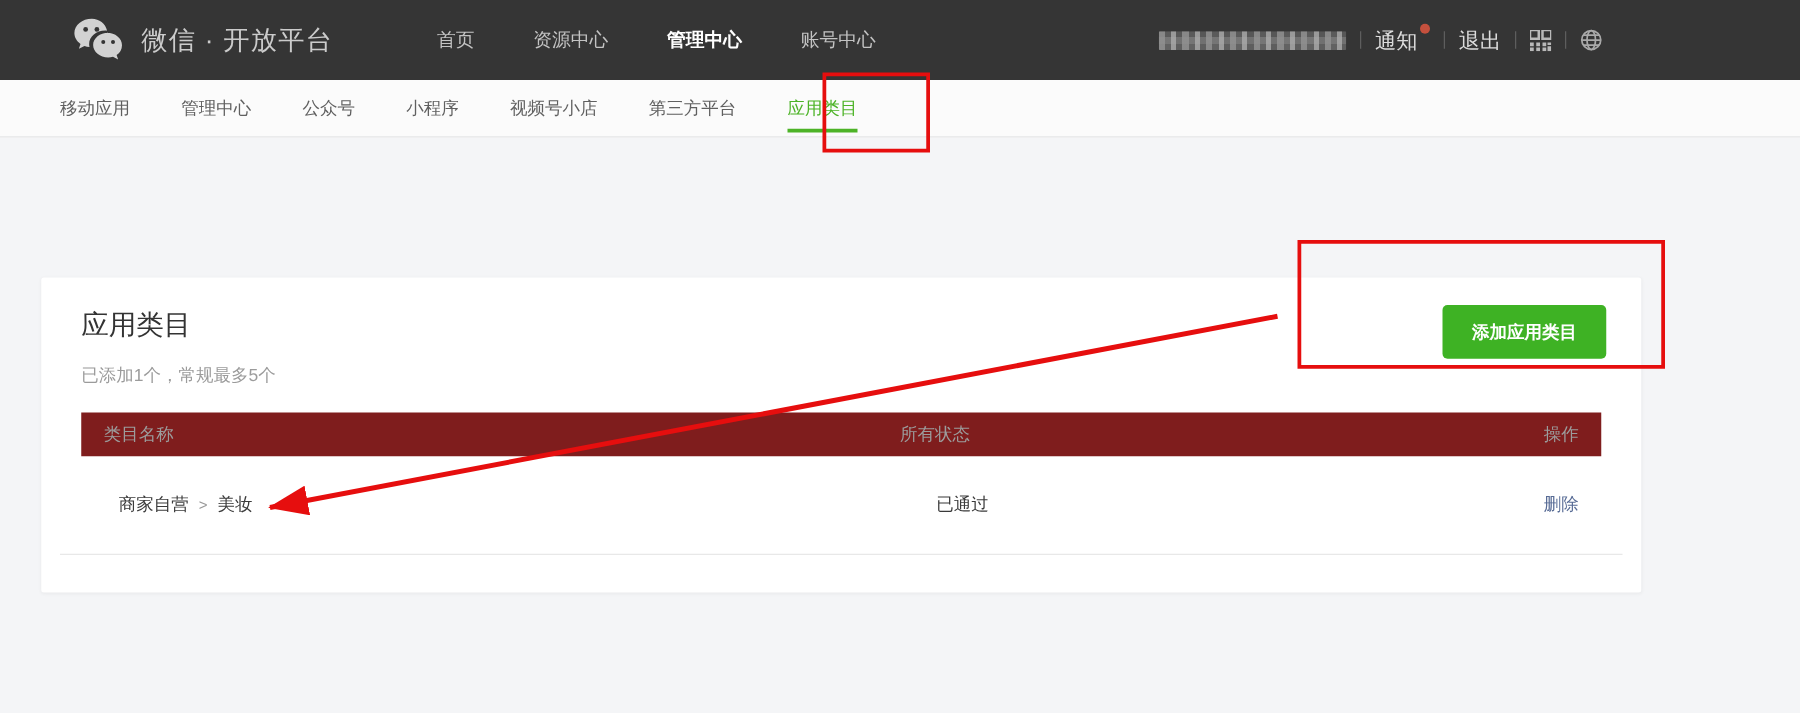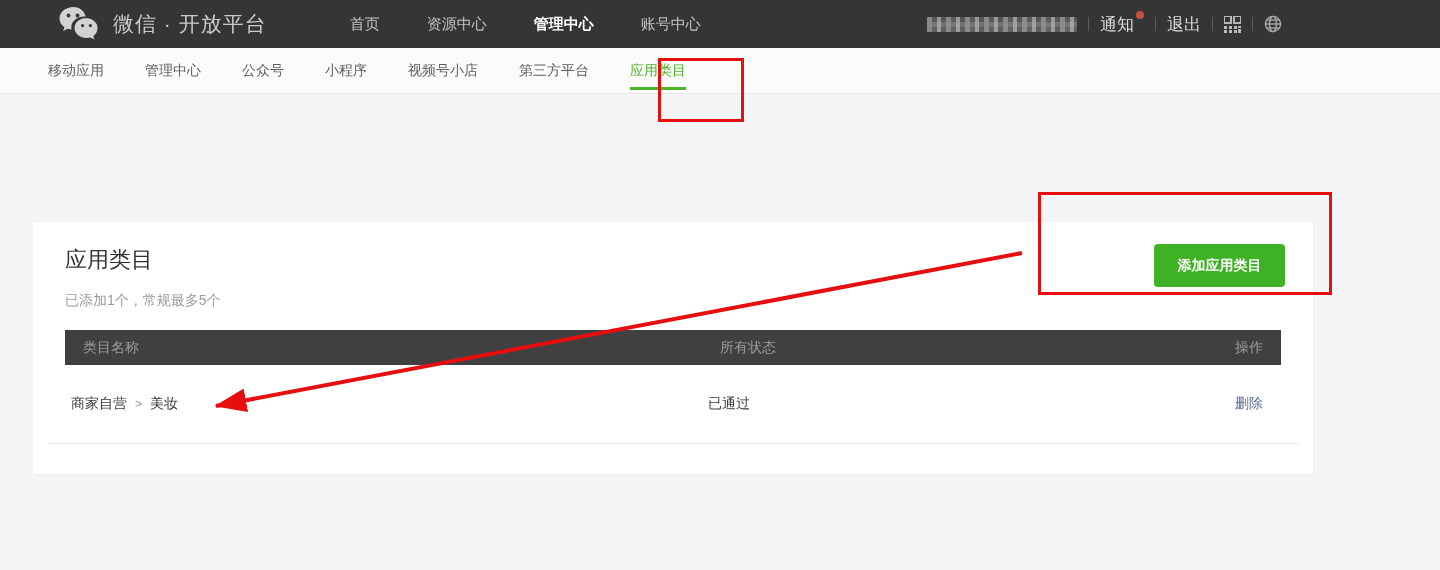--- a/index.html
+++ b/index.html
@@ -8,21 +8,21 @@
     font-family: "Liberation Sans", "DejaVu Sans", sans-serif;
     background: #f4f5f7;
     position: relative;
     overflow: hidden;
     width: 1440px; height: 570px;
   }
   a { text-decoration: none; cursor: pointer; }
 
   
   .top-header {
-    height: 48px; background: #353535;
+    height: 64px; background: #353535;
     display: flex; 
     padding: 0 158px 0 58px;
     position: relative; z-index: 1;
   }
   .brand { display: flex; align-items: center; flex: none; }
   .brand-title {
     color: #cbcbcb; font-size: 21px; margin-left: 13px; letter-spacing: 1px;
     white-space: nowrap;
   }
   .primary-nav { display: flex; align-items: center; gap: 47px; margin-left: 83px; }
@@ -68,28 +68,28 @@
   .card-title { position: absolute; left: 32px; top: 23px; font-size: 22px; font-weight: 400; color: #333333; }
   .card-subtitle { position: absolute; left: 32px; top: 42px; font-size: 14px; color: #9b9b9b; margin-top: 28px; }
   .add-btn {
     position: absolute; right: 28px; top: 22px; width: 131px; height: 43px;
     background: #3eb224; border: none; border-radius: 4px;
     color: #ffffff; font-size: 14px; font-weight: bold; cursor: pointer;
     font-family: inherit;
   }
   .thead {
     position: absolute; left: 32px; right: 32px; top: 108px; height: 35px;
-    background: #404040; display: grid; grid-template-columns: 637px 1fr auto;
+    background: #7f1d1d; display: grid; grid-template-columns: 637px 1fr auto;
     align-items: center; padding: 0 18px; font-size: 14px; color: #9c9c9c;
   }
   .thead .col-right { text-align: right; }
   .trow {
-    position: absolute; left: 20px; right: 32px; top: 143px; height: 78px;
+    position: absolute; left: 44px; right: 32px; top: 143px; height: 78px;
     display: grid; grid-template-columns: 637px 1fr auto;
-    align-items: center; padding: 0 18px; font-size: 14px; color: #3a3a3a;
+    align-items: center; padding: 0 18px; font-size: 14px; color: #3a3a3a; gap: 17px;
   }
   .cat-sep { color: #999999; font-size: 12px; margin: 0 8px; }
   .delete-link { color: #576b95; font-size: 14px; text-align: right; }
   .row-divider { position: absolute; left: 15px; right: 15px; top: 221px; height: 1px; background: #e8e8e8; }
 
   
   .anno-box { position: absolute; border: 3px solid #e60e0e; z-index: 5; pointer-events: none; }
   .anno-box-tab { left: 658px; top: 58px; width: 86px; height: 64px; }
   .anno-box-btn { left: 1038px; top: 192px; width: 294px; height: 103px; }
   .anno-arrow-svg { position: absolute; left: 0; top: 0; z-index: 5; pointer-events: none; }

